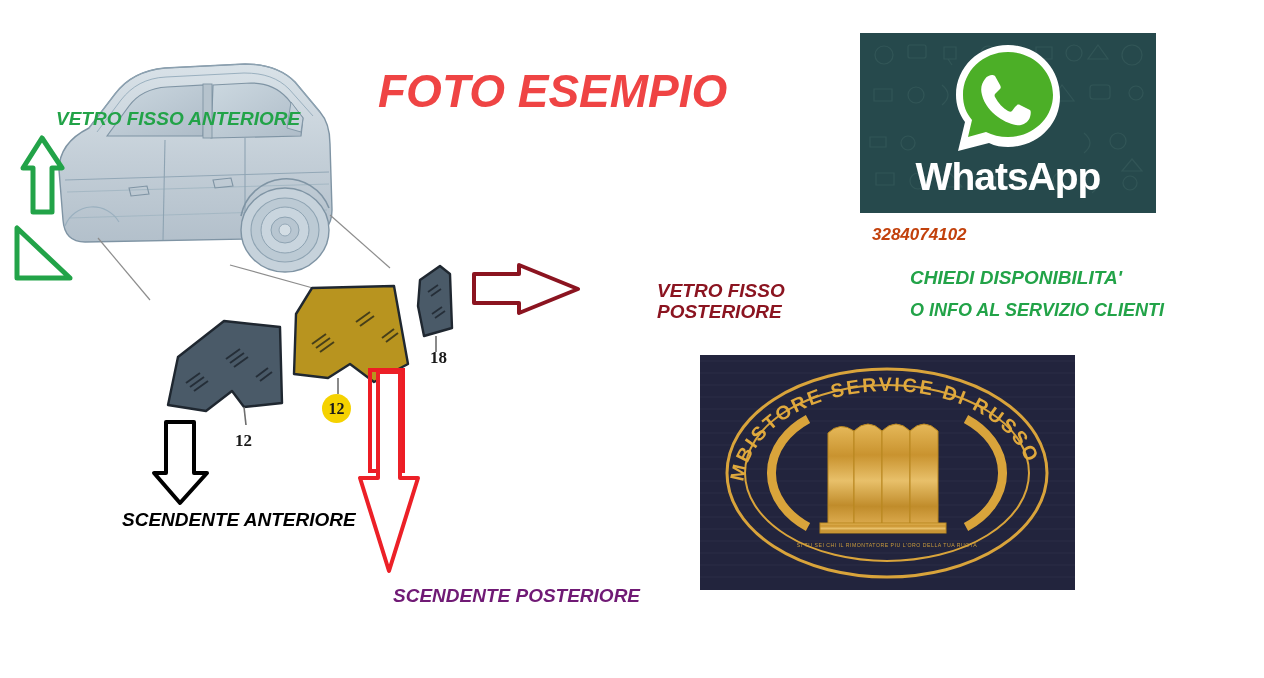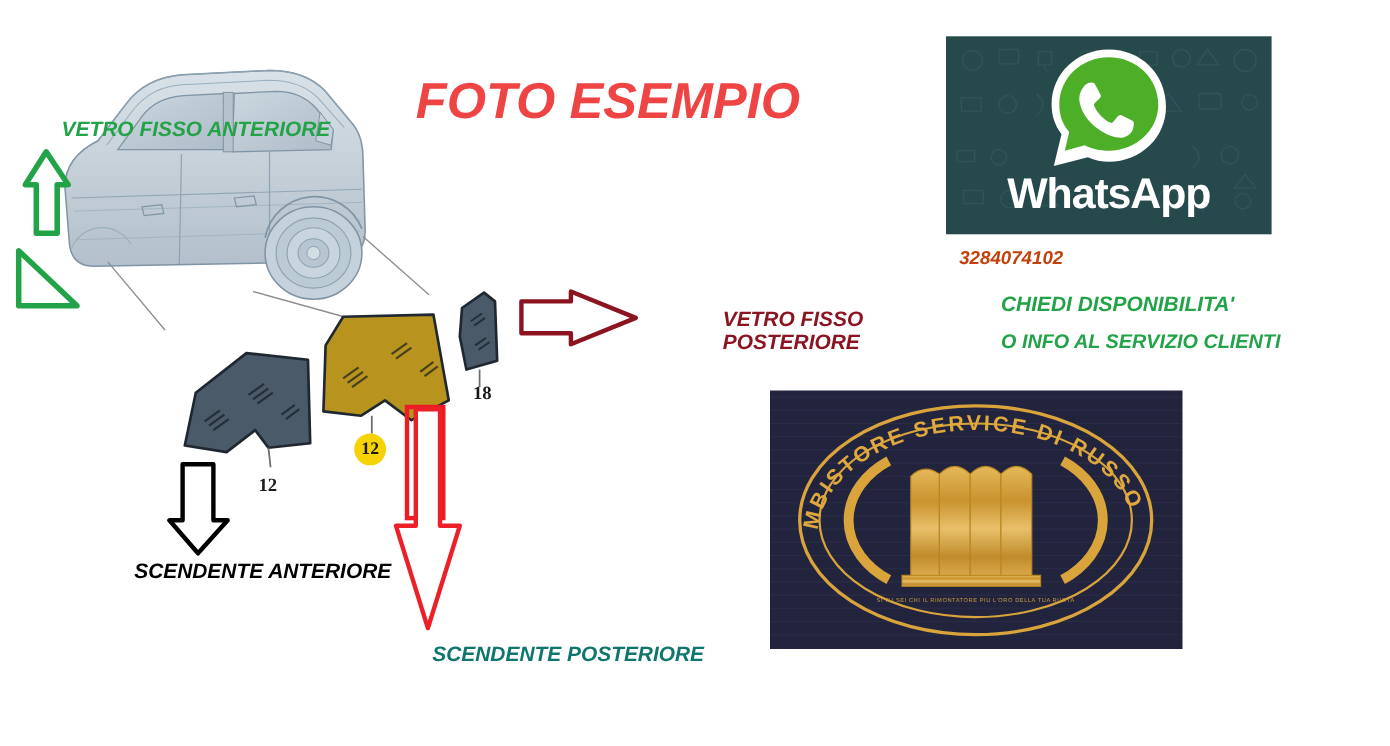--- a/index.html
+++ b/index.html
@@ -21,21 +21,21 @@
   }
 
   
   .lbl{
     font-weight:bold;font-style:italic;white-space:nowrap;
     line-height:1.12;
     margin-left:44px;
   }
   .lbl-green{color:#22a348;}
   .lbl-darkred{color:#8b1420;}
-  .lbl-red{color:#0f766e;}
+  .lbl-red{color:#701a75;}
   .lbl-black{color:#000;}
 
   .vetro-ant{left:12px;top:108px;font-size:19px;}
   .vetro-post{left:613px;top:280px;font-size:19px;}
   .scend-ant{left:78px;top:509px;font-size:19px;}
   .scend-post{left:349px;top:585px;font-size:19px;}
 
   
   .wa-box{
     left:860px;top:33px;width:296px;height:180px;

